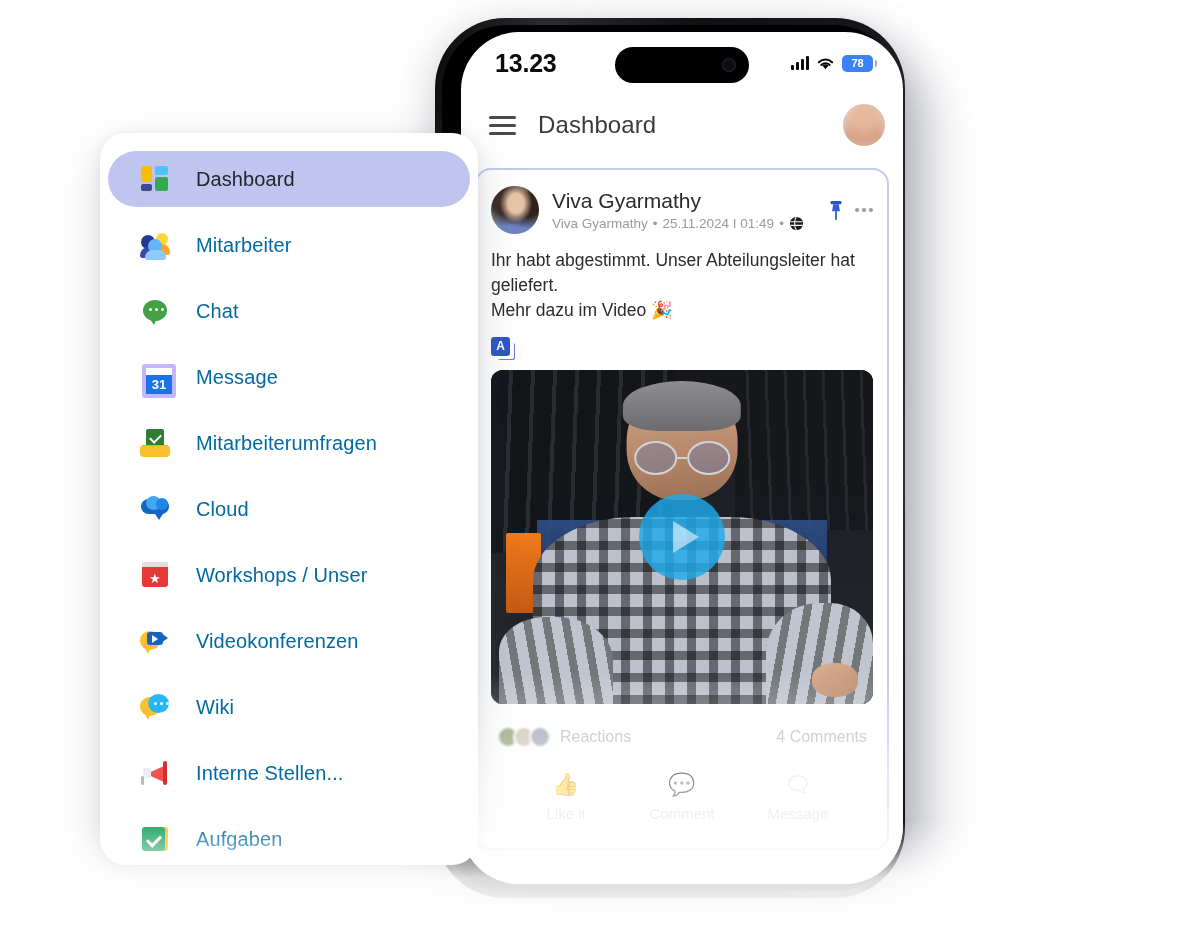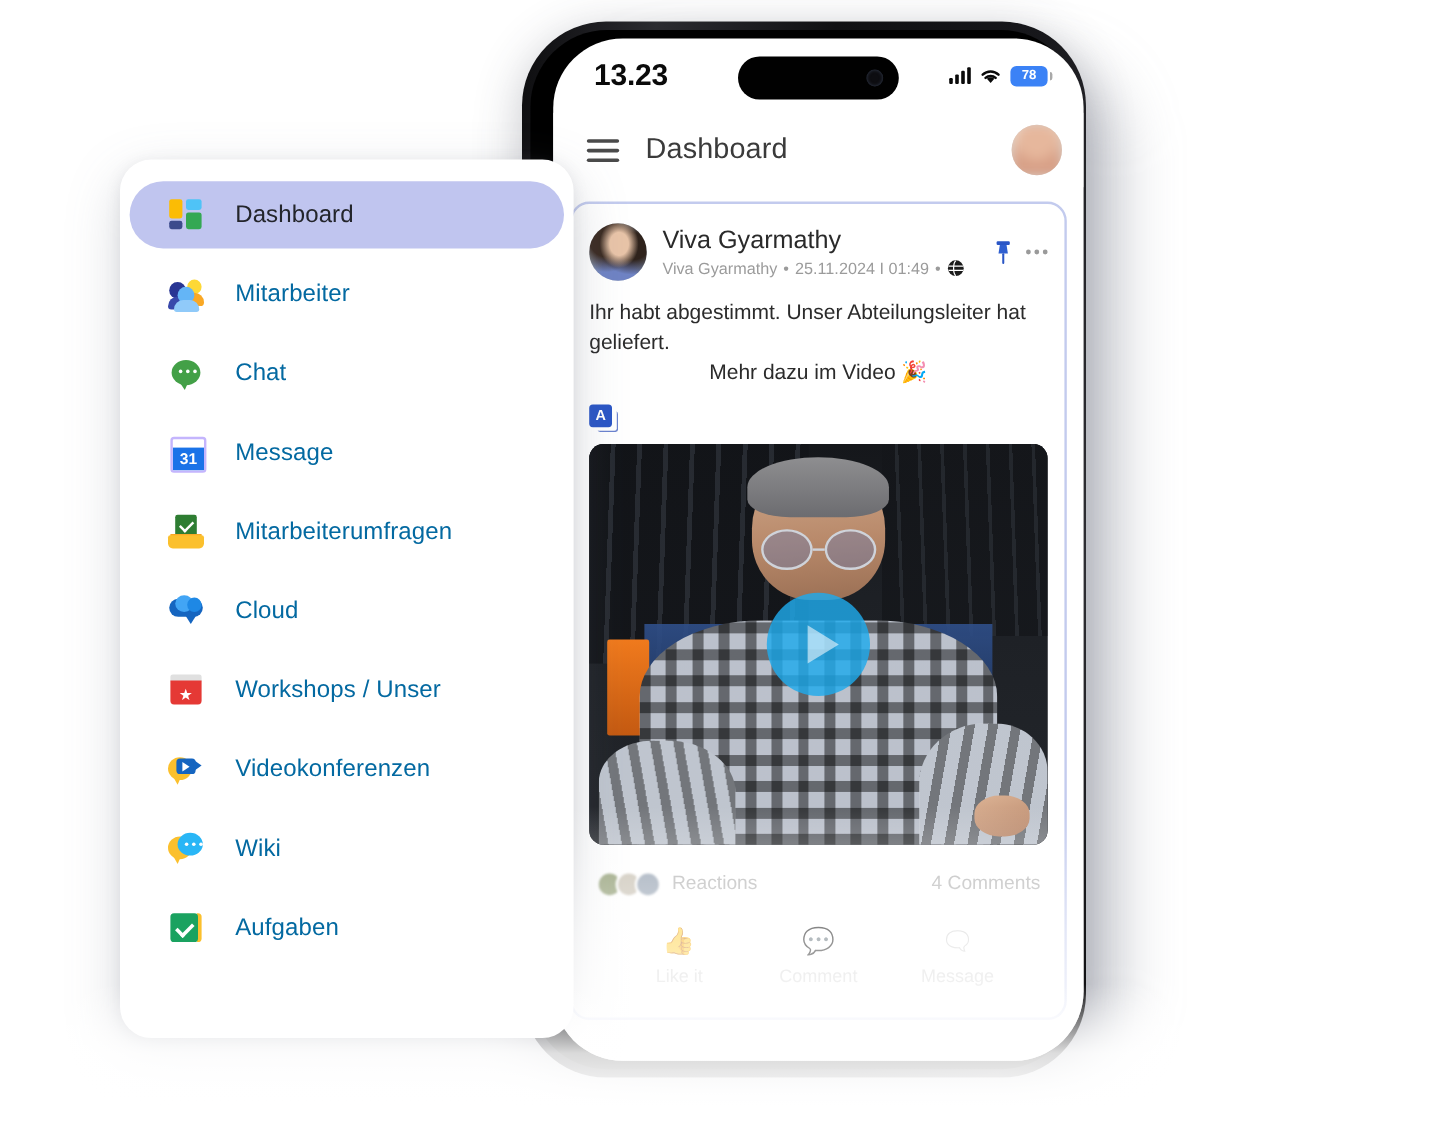--- a/index.html
+++ b/index.html
@@ -246,21 +246,21 @@
   #pin-icon { width: 18px; height: 22px; position: relative; }
   #more-icon { display:flex; gap: 3px; align-items:center; padding-top: 8px; }
   #more-icon i { width: 4px; height: 4px; border-radius: 50%; background: #9a9a9a; display:block; }
 
   #post-body {
     margin-top: 14px;
     font-size: 17.5px;
     color: #2b2b2b;
     line-height: 1.42;
   }
-  #post-body .line2 { display:block;text-align:center; }
+  #post-body .line2 { display:block; }
   #translate-row {
     margin-top: 14px;
     display: flex;
     align-items: center;
     gap: 7px;
     cursor: pointer;
   }
   #translate-icon {
     width: 19px; height: 19px;
     border-radius: 3px;
@@ -471,21 +471,21 @@
   .ic-users .p2 { position:absolute; left:16px; top:3px; width:12px; height:12px; border-radius:50%; background:#fdd835; }
   .ic-users .p2b { position:absolute; left:14px; top:14px; width:16px; height:11px; border-radius:8px 8px 3px 3px; background:#f9a825; }
   .ic-users .p3 { position:absolute; left:8px; top:9px; width:14px; height:14px; border-radius:50%; background:#64b5f6; }
   .ic-users .p3b { position:absolute; left:5px; top:20px; width:21px; height:10px; border-radius:10px 10px 3px 3px; background:#90caf9; }
 
   .ic-chat .b { position:absolute; left:3px; top:4px; width:24px; height:21px; border-radius:50%; background:#43a047; }
   .ic-chat .tail { position:absolute; left:8px; top:20px; width:0;height:0; border-left:6px solid transparent; border-right:4px solid transparent; border-top:9px solid #43a047; }
   .ic-chat .dots { position:absolute; left:9px; top:12px; display:flex; gap:3px; }
   .ic-chat .dots i { width:3px;height:3px;border-radius:50%;background:#fff;display:block; }
 
-  .ic-cal { position:absolute; left:2px; top:2px; width:26px; height:26px; border-radius:3px; background:#fff; border:2px solid #c4b5fd; overflow:hidden; }
+  .ic-cal { position:absolute; left:2px; top:2px; width:26px; height:26px; border-radius:3px; background:#fff; border:4px solid #c4b5fd; overflow:hidden; }
   .ic-cal .top { height:7px; background:#e8eaed; border-bottom:1px solid #dadce0; }
   .ic-cal .num { position:absolute; left:0; top:7px; width:100%; height:19px; background:#1a73e8; color:#fff; font-size:13px; font-weight:bold; display:flex;align-items:center;justify-content:center; font-family:"Liberation Sans",sans-serif; }
 
   .ic-cloud .c { position:absolute; left:1px; top:5px; width:28px; height:15px; border-radius:9px; background:#1565c0; }
   .ic-cloud .c2 { position:absolute; left:6px; top:2px; width:15px; height:14px; border-radius:50%; background:#42a5f5; }
   .ic-cloud .c3 { position:absolute; left:16px; top:4px; width:12px; height:12px; border-radius:50%; background:#1e88e5; }
   .ic-cloud .arr { position:absolute; left:12px; top:15px; width:0;height:0; border-left:7px solid transparent;border-right:7px solid transparent;border-top:11px solid #1565c0; }
 
   .ic-survey .tray { position:absolute; left:0; bottom:1px; width:30px; height:11px; background:#fbc02d; border-radius:2px 2px 4px 4px; }
   .ic-survey .tray2 { position:absolute; left:2px; bottom:9px; width:26px; height:4px; background:#f9a825; }
@@ -763,20 +763,29 @@
         <i class="b2"></i>
         <span class="dots">
           <i></i>
           <i></i>
           <i></i>
         </span>
     </span>
     <span class="nav-label">Wiki</span>
   </div>
 
+  <div class="nav-item">
+    <span class="nav-icon ic-horn">
+      <i class="body"></i>
+        <i class="cone"></i>
+        <i class="bar"></i>
+        <i class="stick"></i>
+    </span>
+    <span class="nav-label">Interne Stellen...</span>
+  </div>
 
   <div class="nav-item">
     <span class="nav-icon ic-task">
       <i class="edge"></i>
         <i class="sq"></i>
         <i class="chk"></i>
     </span>
     <span class="nav-label">Aufgaben</span>
   </div>
 

